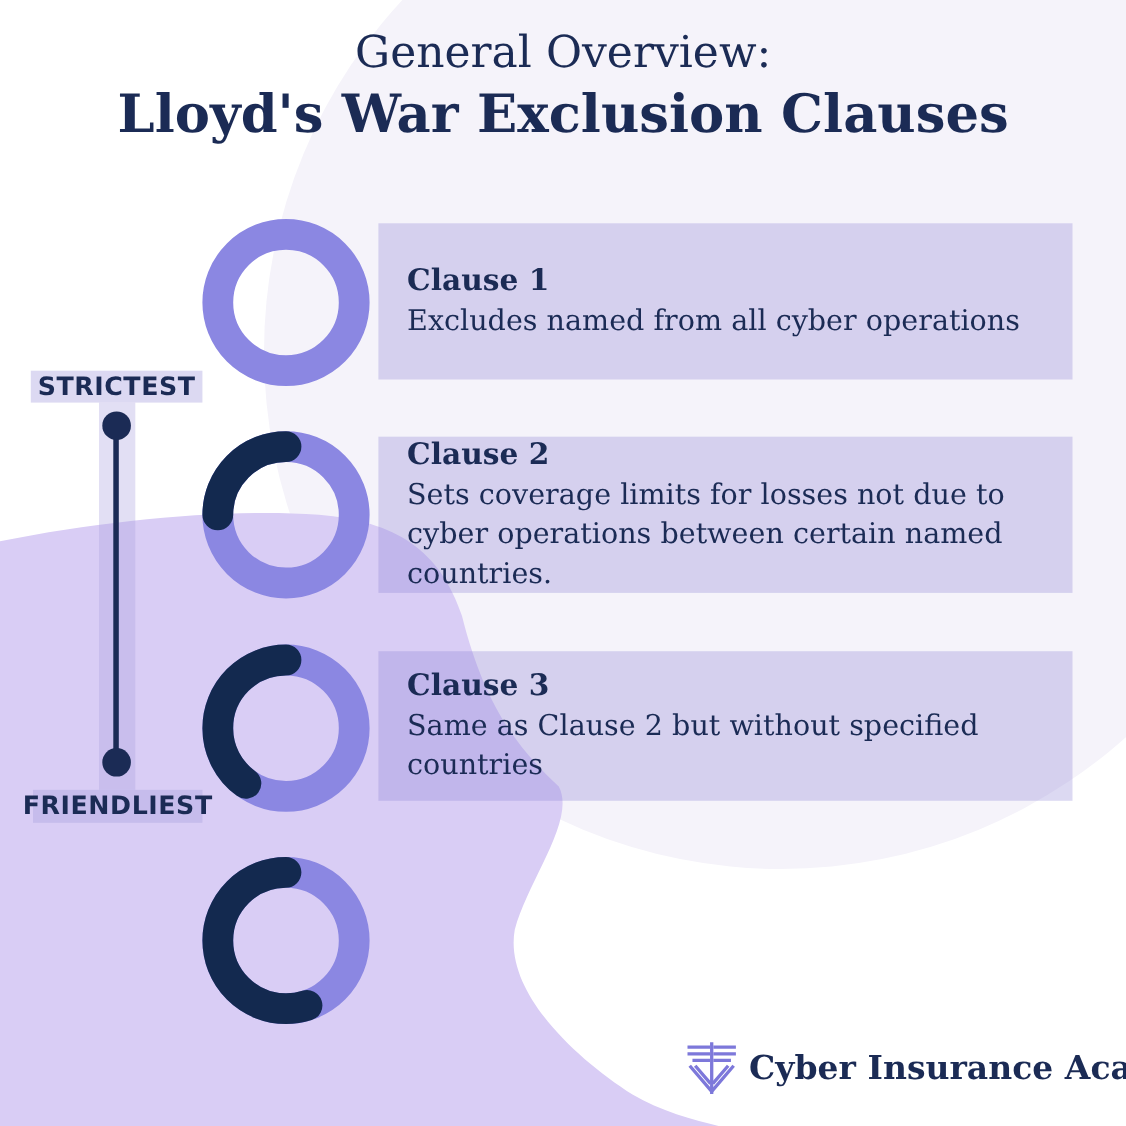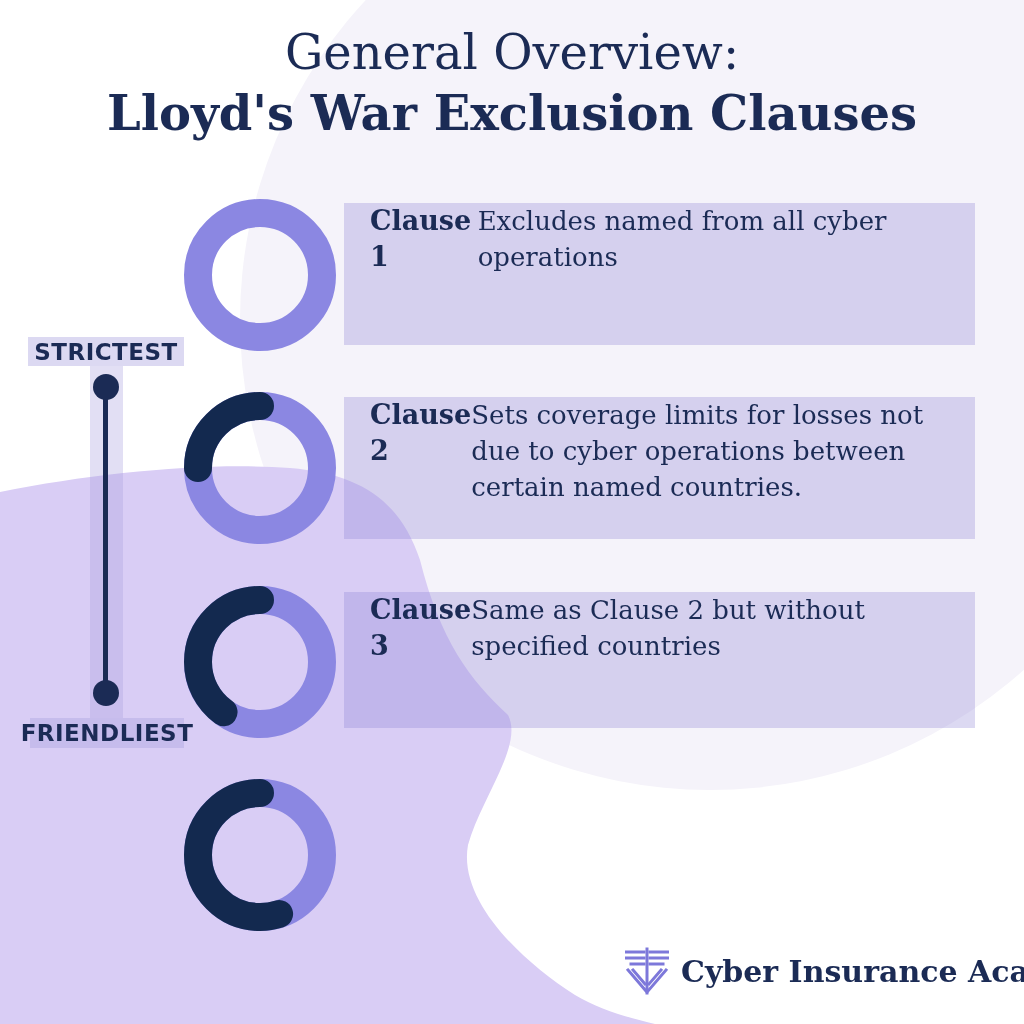--- a/index.html
+++ b/index.html
@@ -27,32 +27,32 @@
     background:var(--navy);z-index:3;
   }
   .scale-dot{
     position:absolute;width:26px;height:26px;border-radius:50%;
     background:var(--navy);z-index:3;left:93px;
   }
   .dot-top{top:374px;}
   .dot-bottom{top:680px;}
   
   .header{position:absolute;left:0;top:0;width:1024px;text-align:center;z-index:4;color:var(--navy);}
-  .subtitle{margin-top:26px;font-size:48px;font-weight:500;line-height:1.1;}
+  .subtitle{margin-top:26px;font-size:40px;font-weight:500;line-height:1.1;}
   .title{margin-top:8px;font-size:48px;font-weight:bold;line-height:1.1;}
   
   .ring{position:absolute;left:182px;width:156px;height:156px;z-index:3;}
   .ring-1{top:197px;}
   .ring-2{top:390px;}
   .ring-3{top:584px;}
   .ring-4{top:777px;}
   .clause-box{
     position:absolute;left:344px;width:631px;z-index:2;
     background:rgba(138,128,212,0.30);
-    display:flex;justify-content:flex-start;
+    display:flex;flex-direction:column;justify-content:center;
     padding:0 34px 0 26px;box-sizing:border-box;color:var(--navy);
   }
   .box-1{top:203px;height:142px;}
   .box-2{top:397px;height:142px;}
   .box-3{top:592px;height:136px;}
   .box-4{top:777px;height:138px;}
   .clause-title{font-size:27px;font-weight:bold;line-height:36px;}
   .clause-desc{font-size:26px;line-height:36px;}
   
   .footer{

